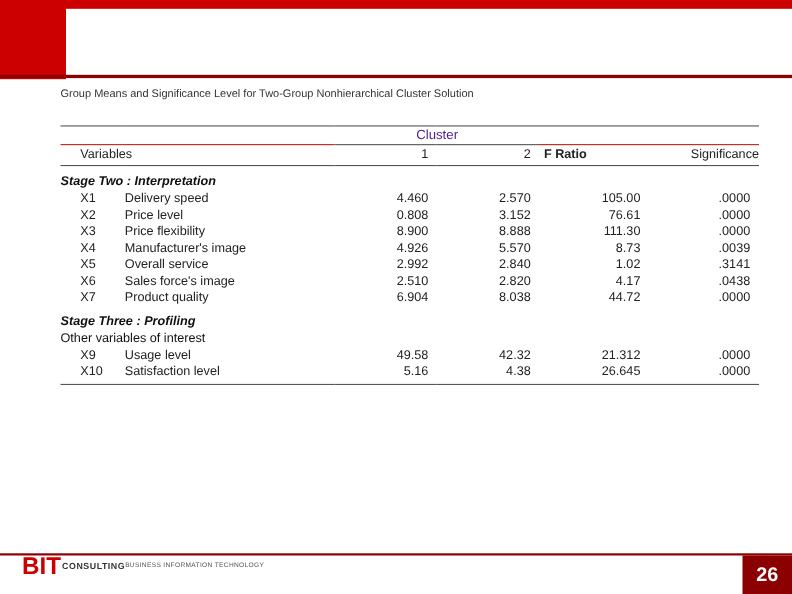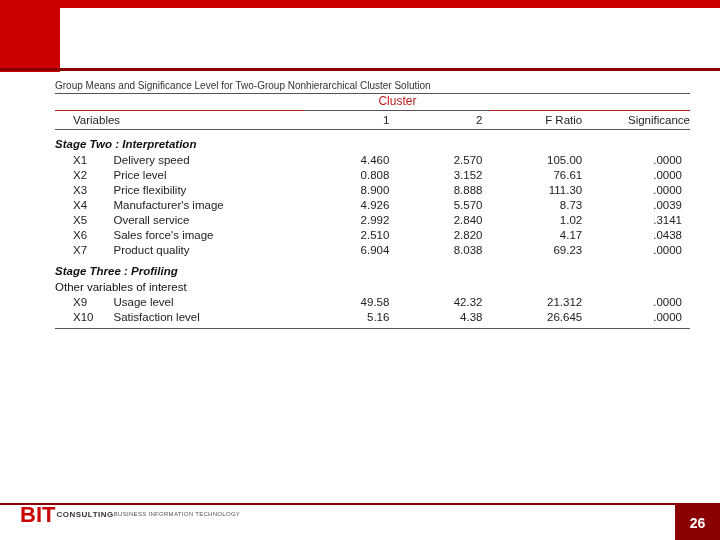--- a/index.html
+++ b/index.html
@@ -43,41 +43,41 @@
       position: absolute;
       top: 80px;
       left: 55px;
       right: 30px;
       bottom: 60px;
     }
 
     .page-title {
       font-size: 10px;
       color: #333;
-      margin-bottom: 2px;
+      margin-bottom: 23px;
       font-weight: normal;
     }
 
     
     .table-wrapper {
       width: 100%;
     }
 
     table {
       width: 100%;
       border-collapse: collapse;
       font-size: 11.5px;
     }
 
     
     .cluster-header-row td {
       text-align: center;
       padding-bottom: 2px;
       font-weight: normal;
-      color: #b91c1c;
+      color: #4c1d95;
     }
 
     
     .top-border-row td {
       border-top: 1.5px solid #555;
       padding: 0;
       height: 0;
     }
 
     
@@ -170,21 +170,21 @@
       position: absolute;
       bottom: 0;
       right: 0;
       width: 45px;
       height: 35px;
       background: #8b0000;
       display: flex;
       align-items: center;
       justify-content: center;
       color: #fff;
-      font-size: 14px;
+      font-size: 18px;
       font-weight: bold;
       margin-left: 40px;
     }
 
     
     .bottom-dark-line {
       position: absolute;
       bottom: 35px;
       left: 0; right: 0;
       height: 2px;
@@ -219,21 +219,21 @@
         </tr>
         <tr class="cluster-header-row">
           <td colspan="2"></td>
           <td colspan="2" style="border-bottom: 1px solid #555; text-align:center; font-size:12px;">Cluster</td>
           <td colspan="2"></td>
         </tr>
         <tr class="col-header-row">
           <td colspan="2" style="padding-left: 18px;">Variables</td>
           <td style="text-align:right; padding-right:8px;">1</td>
           <td style="text-align:right; padding-right:8px;">2</td>
-          <td style="text-align:right; padding-right:8px;">F Ratio</td>
+          <td style="text-align:left; padding-right:8px;font-weight:bold;">F Ratio</td>
           <td style="text-align:right; padding-right:0px;">Significance</td>
         </tr>
       </thead>
       <tbody id="table-body">
       <tr class="section-header">
             <td colspan="6">Stage Two : Interpretation</td>
           </tr>
           <tr class="data-row">
             <td class="var-code">X1</td>
             <td class="var-name">Delivery speed</td>
@@ -280,21 +280,21 @@
             <td class="num">2.510</td>
             <td class="num">2.820</td>
             <td class="num">4.17</td>
             <td class="num">.0438</td>
           </tr>
           <tr class="data-row">
             <td class="var-code">X7</td>
             <td class="var-name">Product quality</td>
             <td class="num">6.904</td>
             <td class="num">8.038</td>
-            <td class="num">69.23</td>
+            <td class="num">44.72</td>
             <td class="num">.0000</td>
           </tr>
           <tr class="section-header">
             <td colspan="6">Stage Three : Profiling</td>
           </tr>
           <tr class="section-header">
             <td colspan="6" style="font-weight: normal; font-style: normal; padding-top: 2px; padding-bottom: 1px;">Other variables of interest</td>
           </tr>
           <tr class="data-row">
             <td class="var-code">X9</td>

